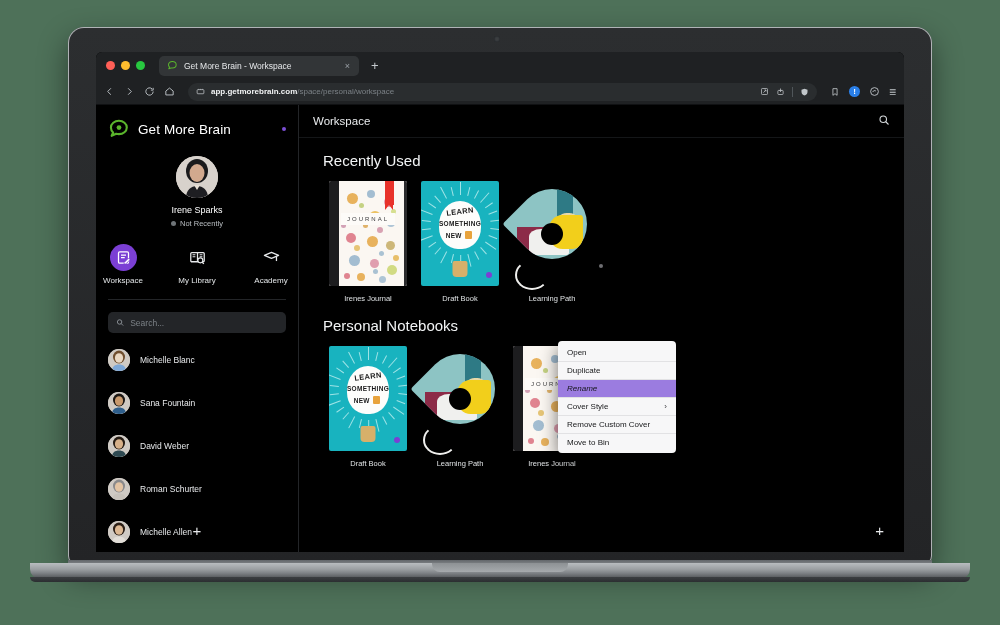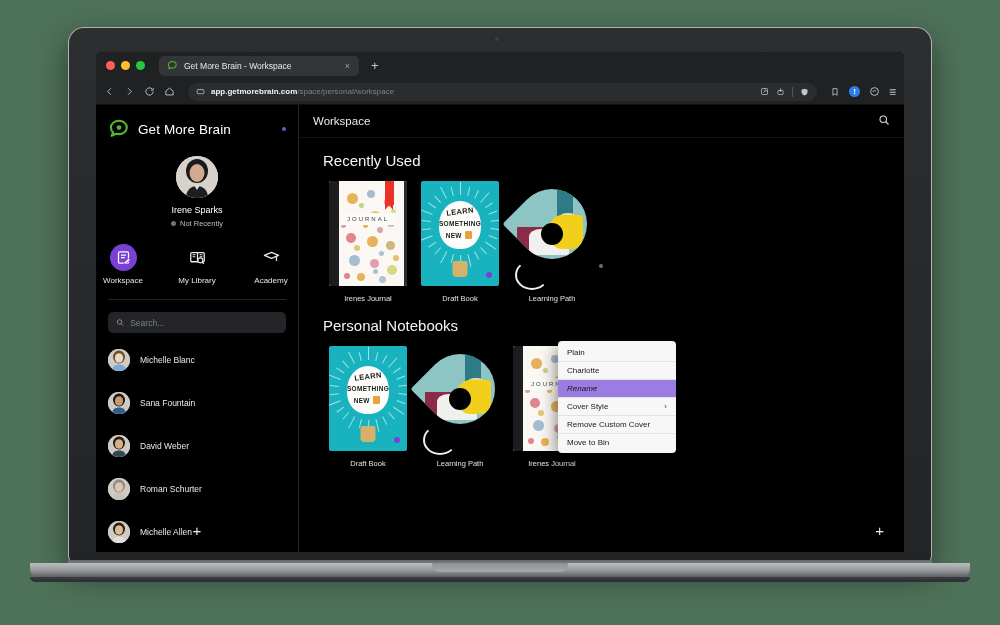--- a/index.html
+++ b/index.html
@@ -668,24 +668,24 @@
                   </div>
                   <span class="card-label">Irenes Journal</span>
                 </div>
                 <div class="dot-marker"></div>
               </div>
             </div>
           </div>
 
         <div id="context-menu">
             <div class="menu-item">
-              <span>Plain</span>
+              <span>Open</span>
             </div>
             <div class="menu-item">
-              <span>Charlotte</span>
+              <span>Duplicate</span>
             </div>
             <div class="menu-item highlighted">
               <span>Rename</span>
             </div>
             <div class="menu-item">
               <span>Cover Style</span>
               <span class="menu-chevron">›</span>
             </div>
             <div class="menu-item">
               <span>Remove Custom Cover</span>

